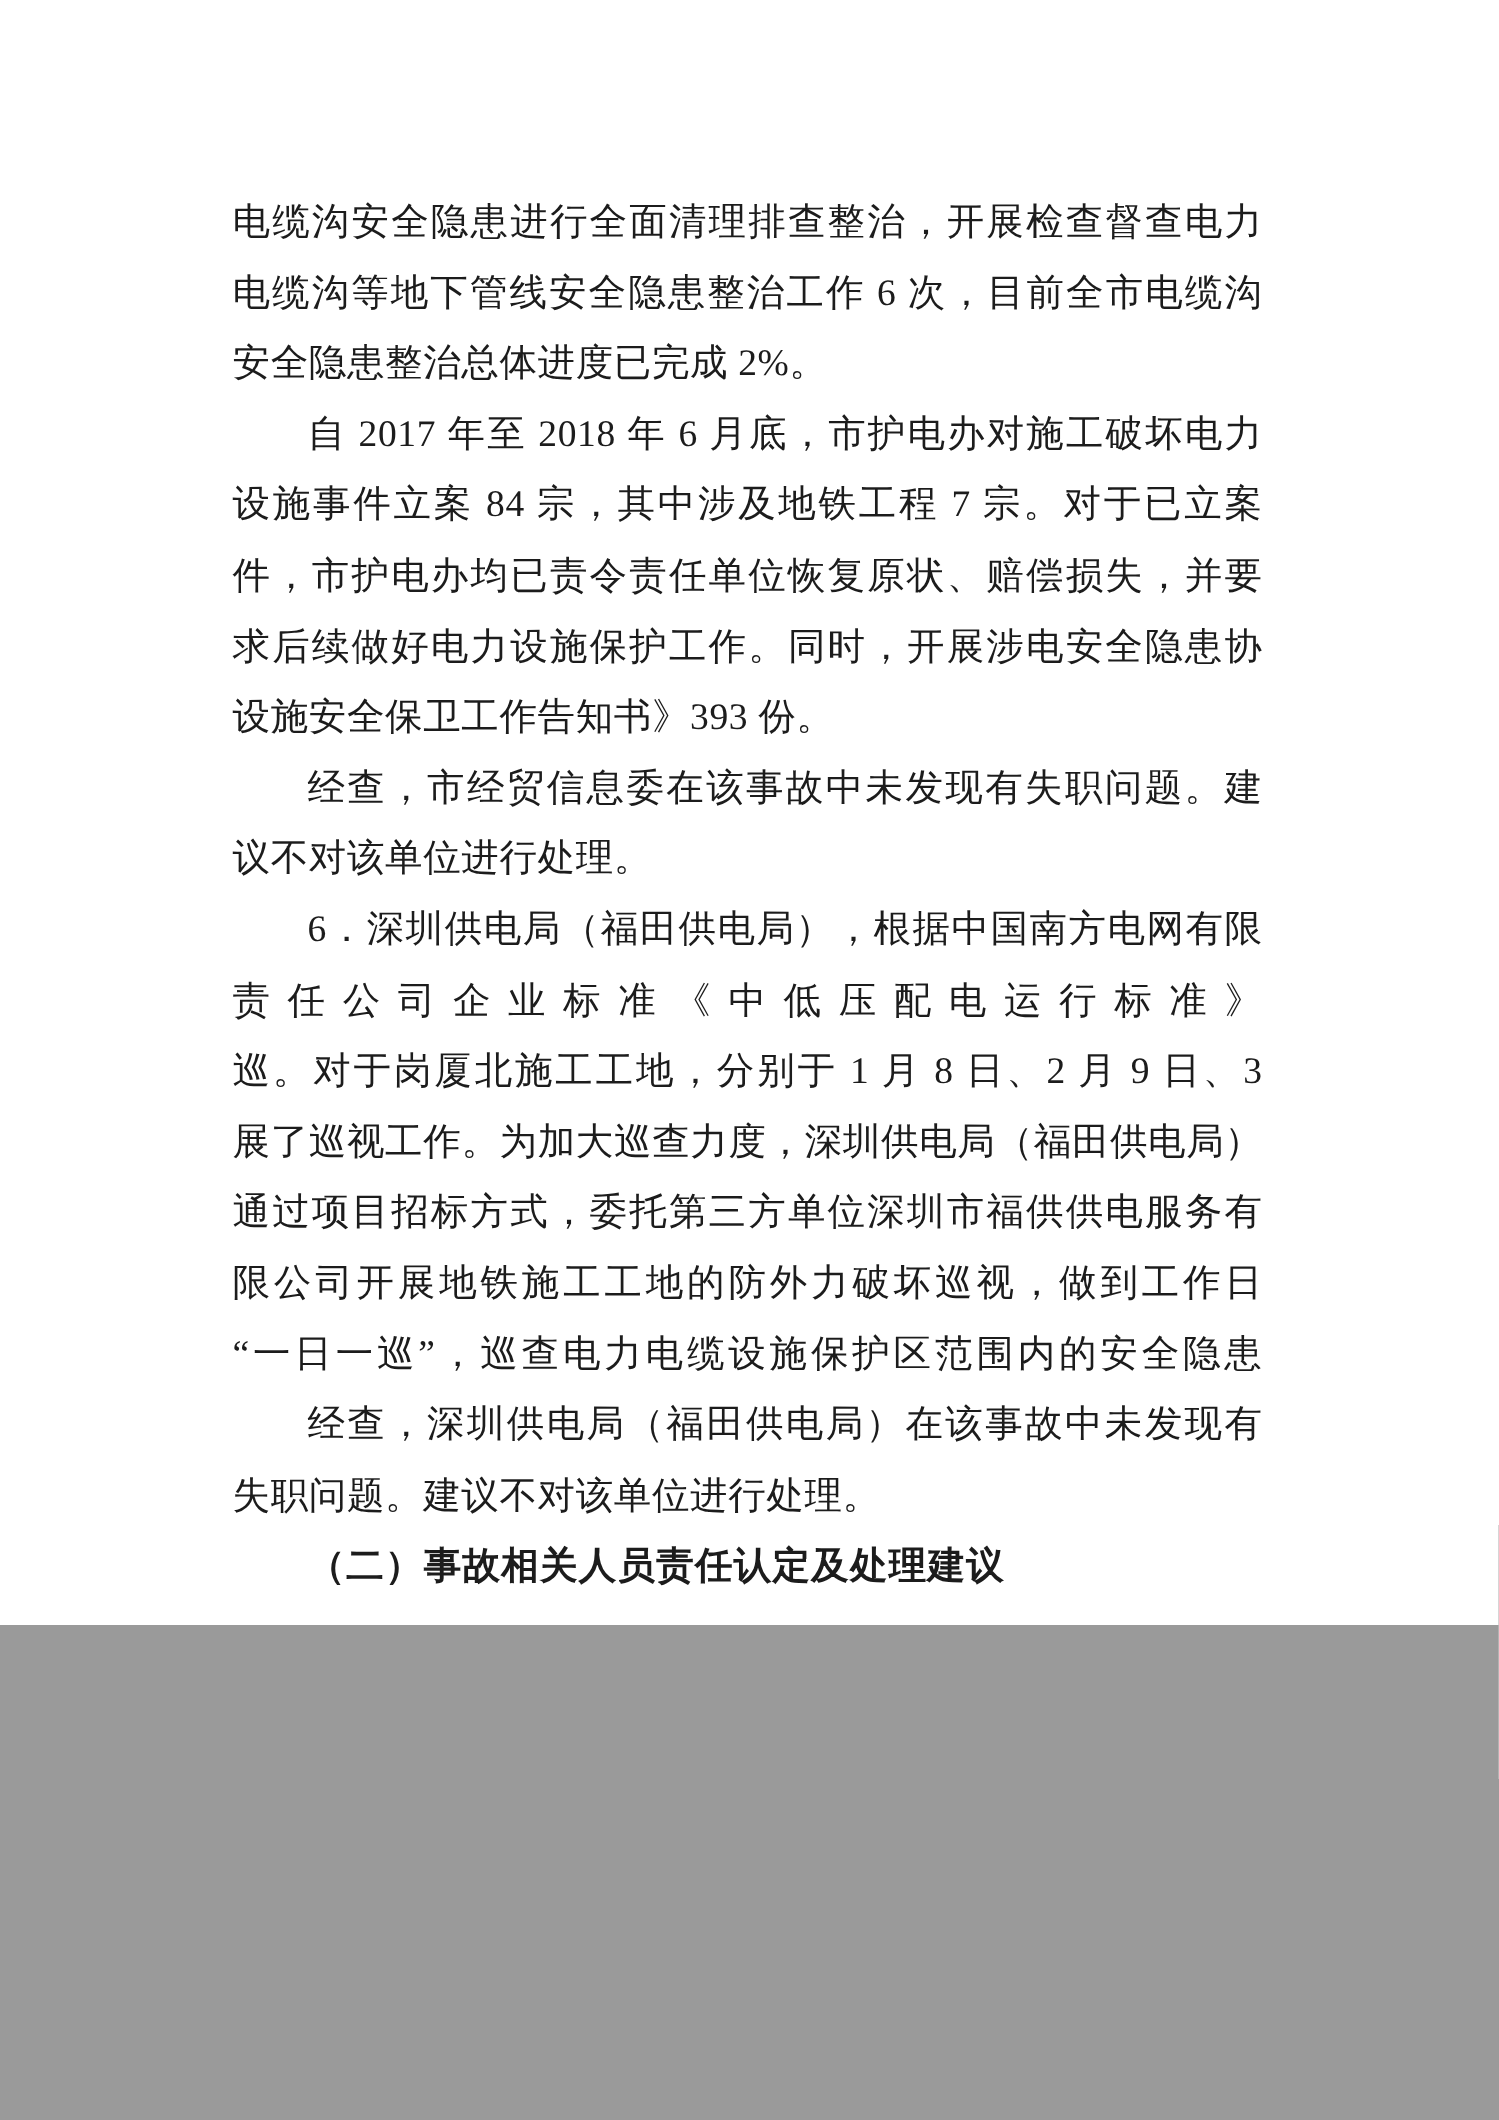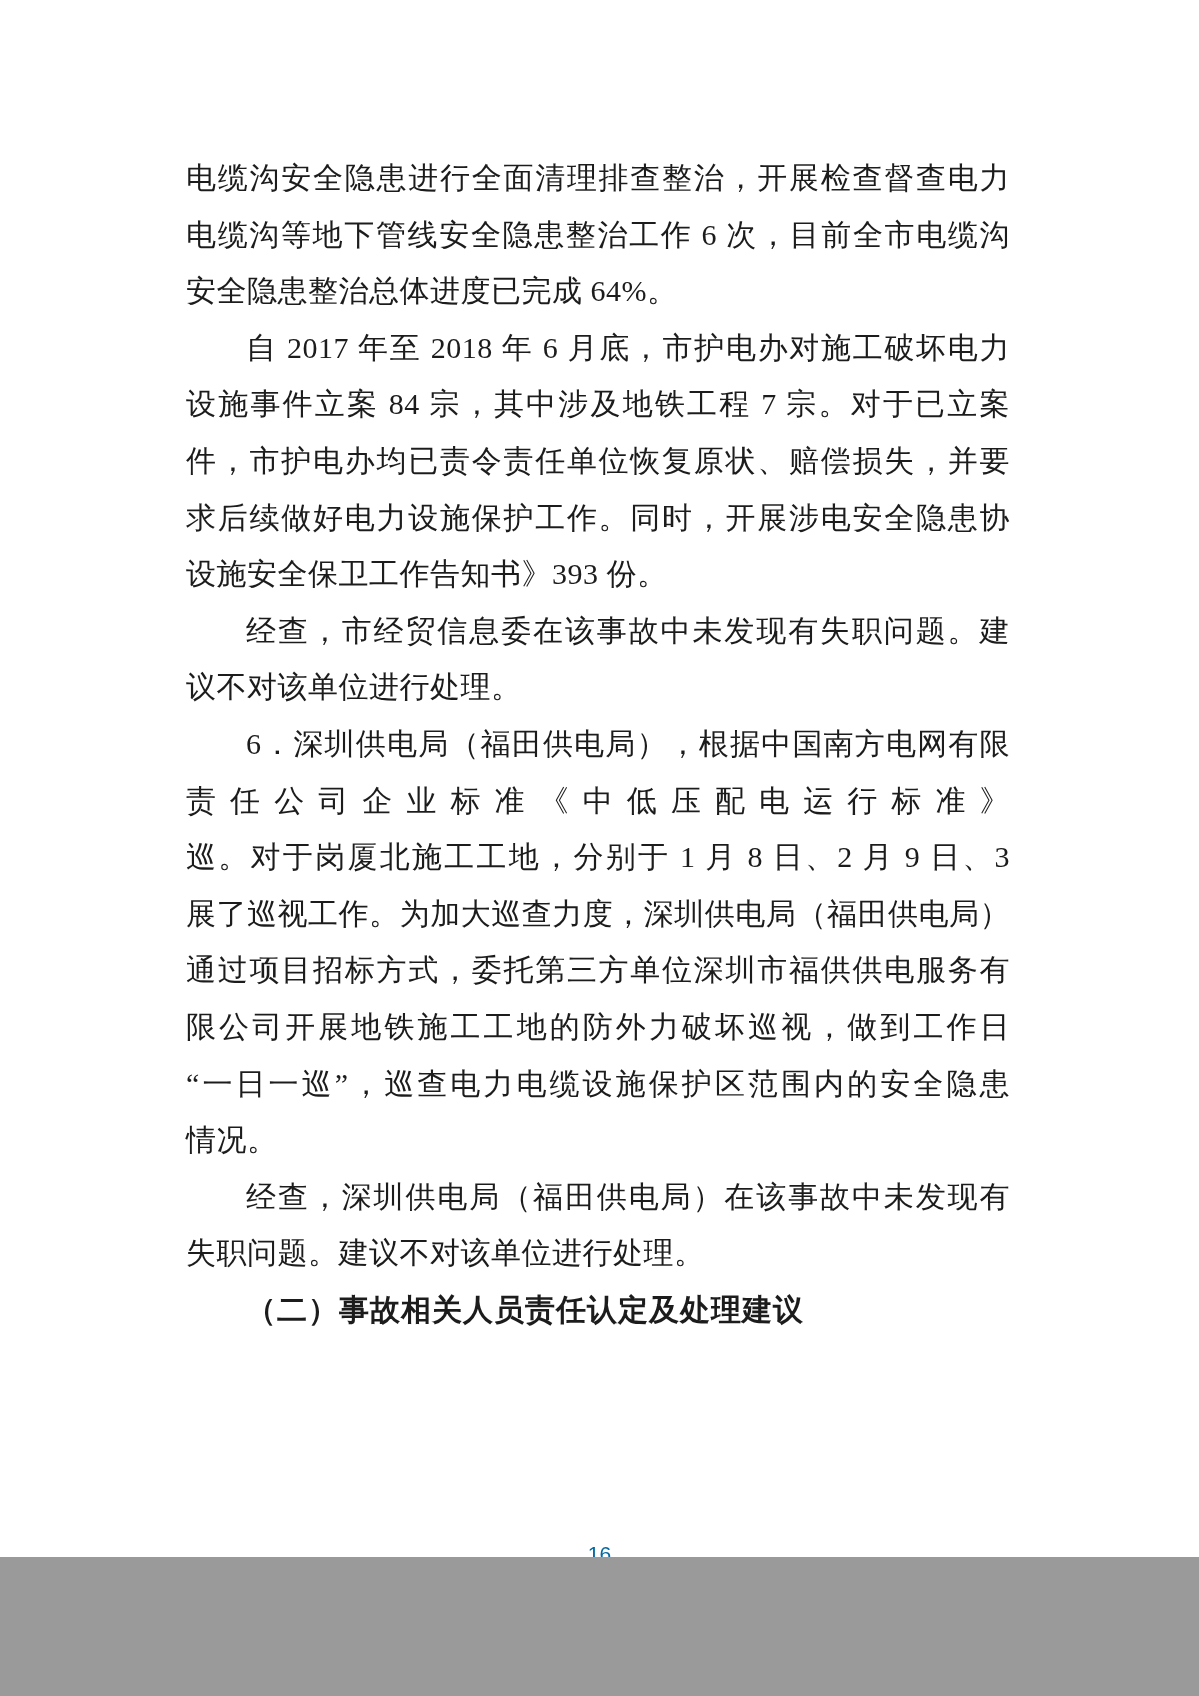--- a/index.html
+++ b/index.html
@@ -3,21 +3,21 @@
 <meta charset="utf-8">
 <style>
   html, body {
     margin: 0;
     padding: 0;
     background: #9a9a9a;
   }
   .page {
     position: relative;
     width: 1199px;
-    height: 1557px;
+    height: 1300px;
     background: #ffffff;
     margin: 0 auto;
     overflow: hidden;
     font-family: "Liberation Serif", "DejaVu Serif", serif;
   }
   .text-block {
     position: absolute;
     left: 186px;
     top: 150px;
     width: 824px;
@@ -57,36 +57,35 @@
     color: #0369a1;
   }
 </style>
 </head>
 <body>
 
 <div class="page">
   <div class="text-block">
     <div class="doc-line">电缆沟安全隐患进行全面清理排查整治，开展检查督查电力</div>
     <div class="doc-line">电缆沟等地下管线安全隐患整治工作 6 次，目前全市电缆沟</div>
-    <div class="doc-line no-stretch">安全隐患整治总体进度已完成 64%。</div>
+    <div class="doc-line no-stretch">安全隐患整治总体进度已完成 2%。</div>
     <div class="doc-line indent">自 2017 年至 2018 年 6 月底，市护电办对施工破坏电力</div>
     <div class="doc-line">设施事件立案 84 宗，其中涉及地铁工程 7 宗。对于已立案</div>
     <div class="doc-line">件，市护电办均已责令责任单位恢复原状、赔偿损失，并要</div>
     <div class="doc-line">求后续做好电力设施保护工作。同时，开展涉电安全隐患协</div>
     <div class="doc-line no-stretch">设施安全保卫工作告知书》393 份。</div>
     <div class="doc-line indent">经查，市经贸信息委在该事故中未发现有失职问题。建</div>
     <div class="doc-line no-stretch">议不对该单位进行处理。</div>
     <div class="doc-line indent">6．深圳供电局（福田供电局），根据中国南方电网有限</div>
     <div class="doc-line">责任公司企业标准《中低压配电运行标准》</div>
     <div class="doc-line">巡。对于岗厦北施工工地，分别于 1 月 8 日、2 月 9 日、3</div>
     <div class="doc-line">展了巡视工作。为加大巡查力度，深圳供电局（福田供电局）</div>
     <div class="doc-line">通过项目招标方式，委托第三方单位深圳市福供供电服务有</div>
     <div class="doc-line">限公司开展地铁施工工地的防外力破坏巡视，做到工作日</div>
     <div class="doc-line">“一日一巡”，巡查电力电缆设施保护区范围内的安全隐患</div>
-    <div class="doc-line no-stretch">情况。</div>
     <div class="doc-line indent">经查，深圳供电局（福田供电局）在该事故中未发现有</div>
     <div class="doc-line no-stretch">失职问题。建议不对该单位进行处理。</div>
     <div class="doc-line no-stretch indent heading">（二）事故相关人员责任认定及处理建议</div>
   </div>
   <div class="page-footer">
     <span class="page-number">16</span>
   </div>
 </div>
 
 </body></html>

